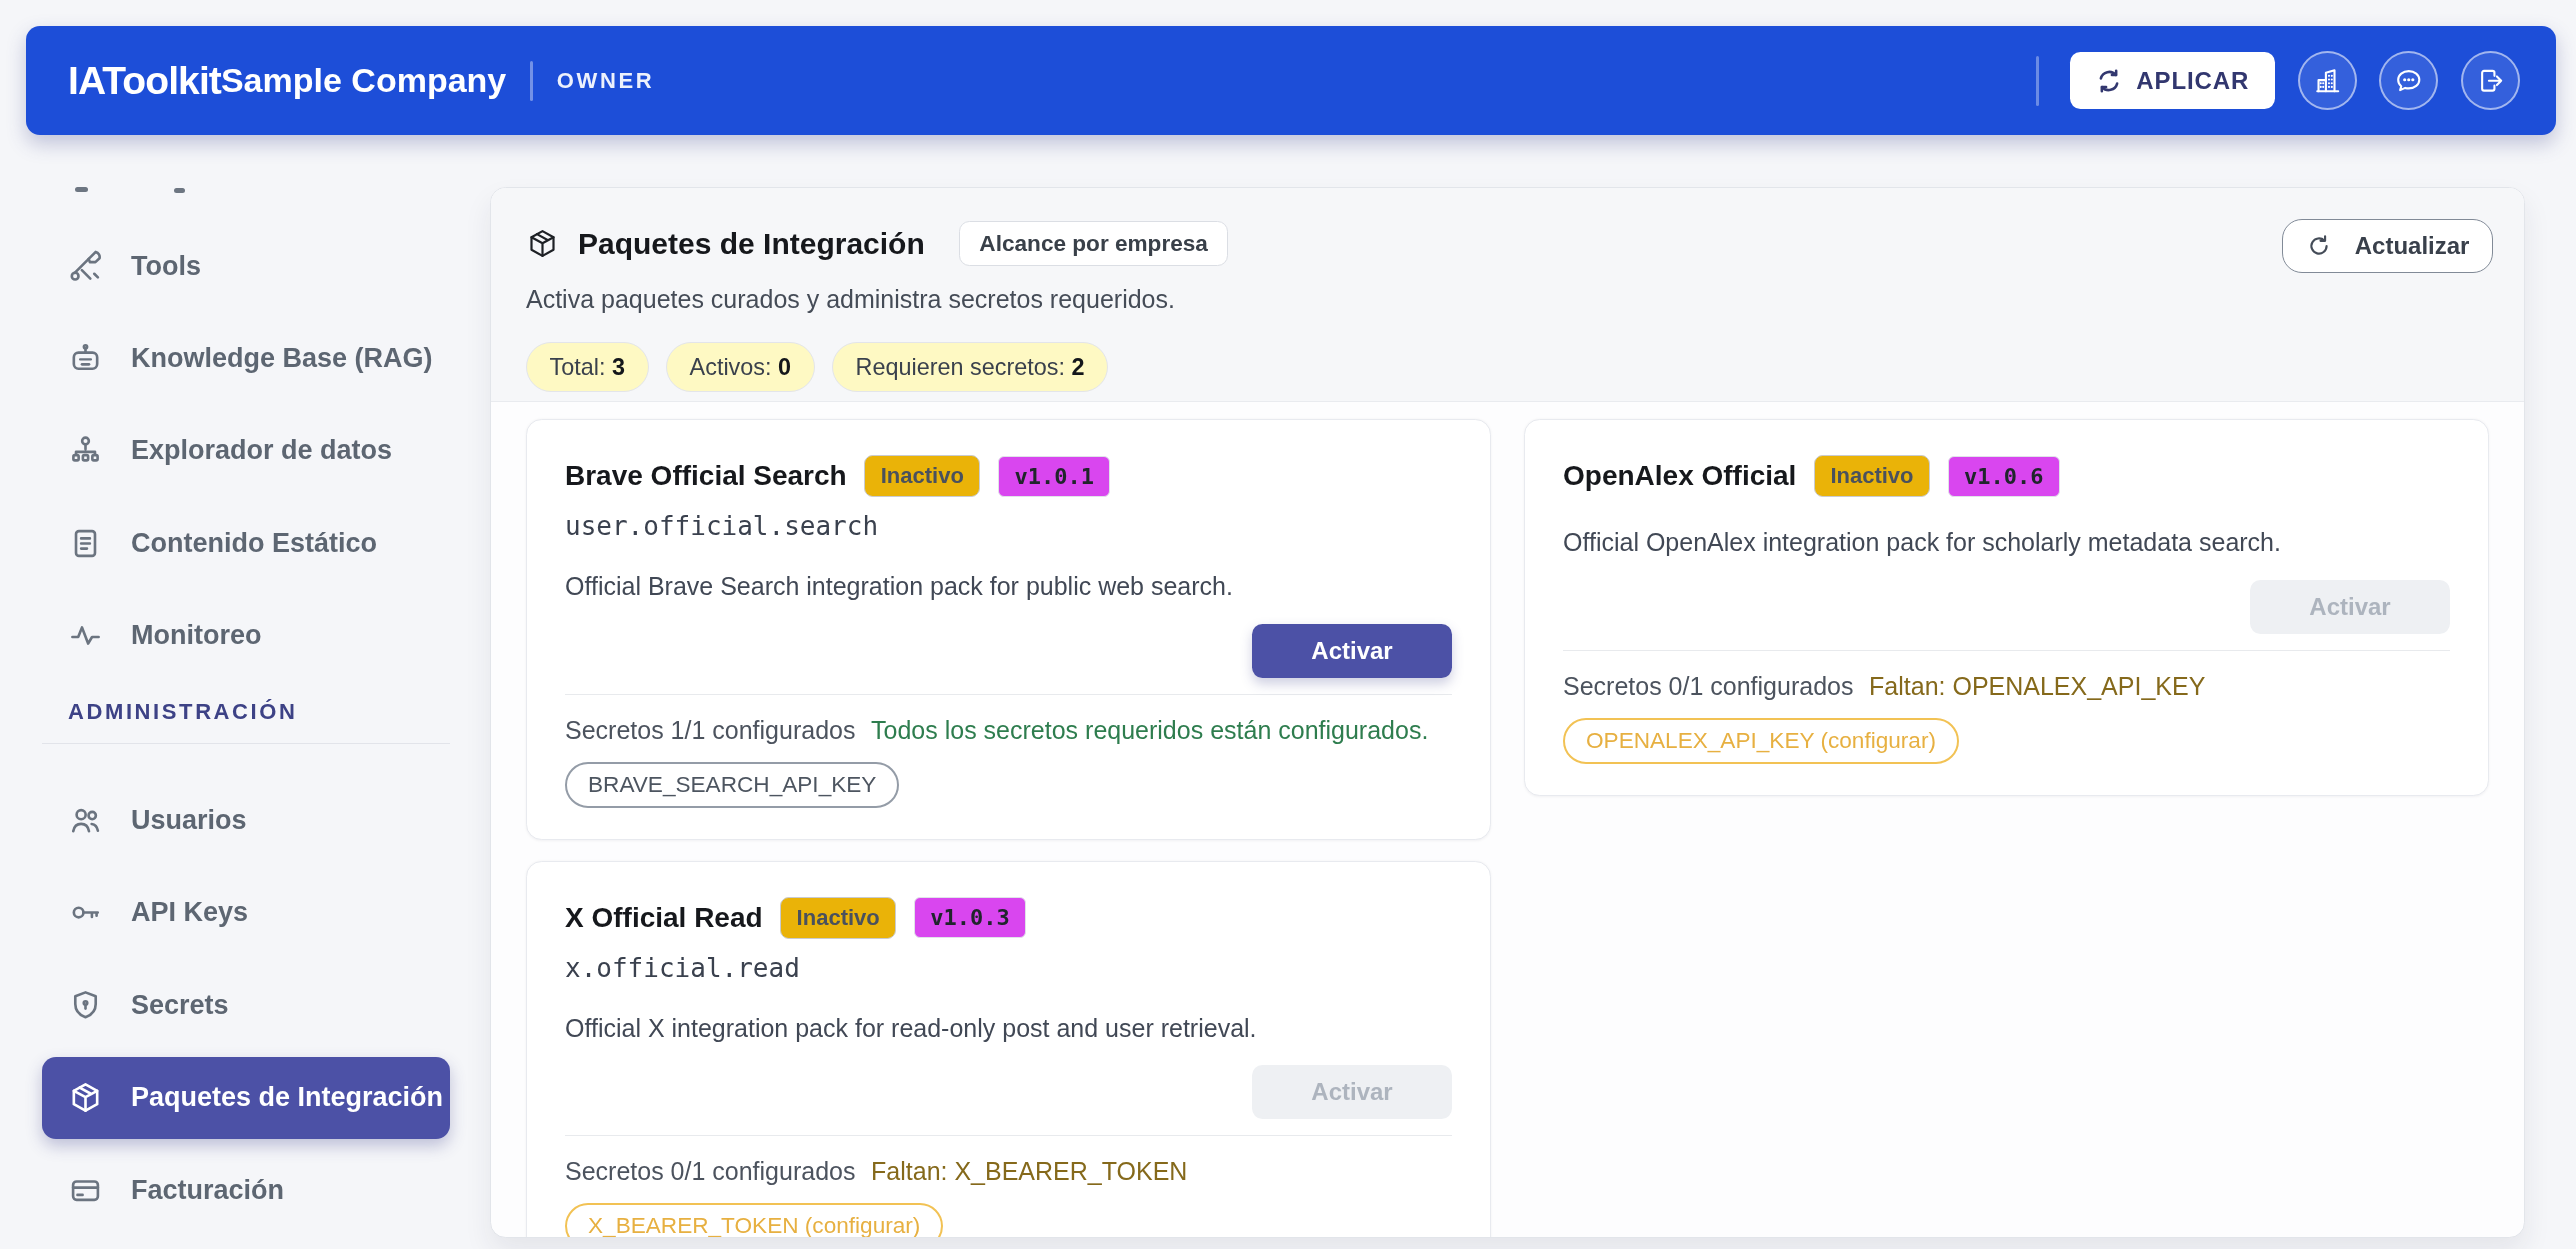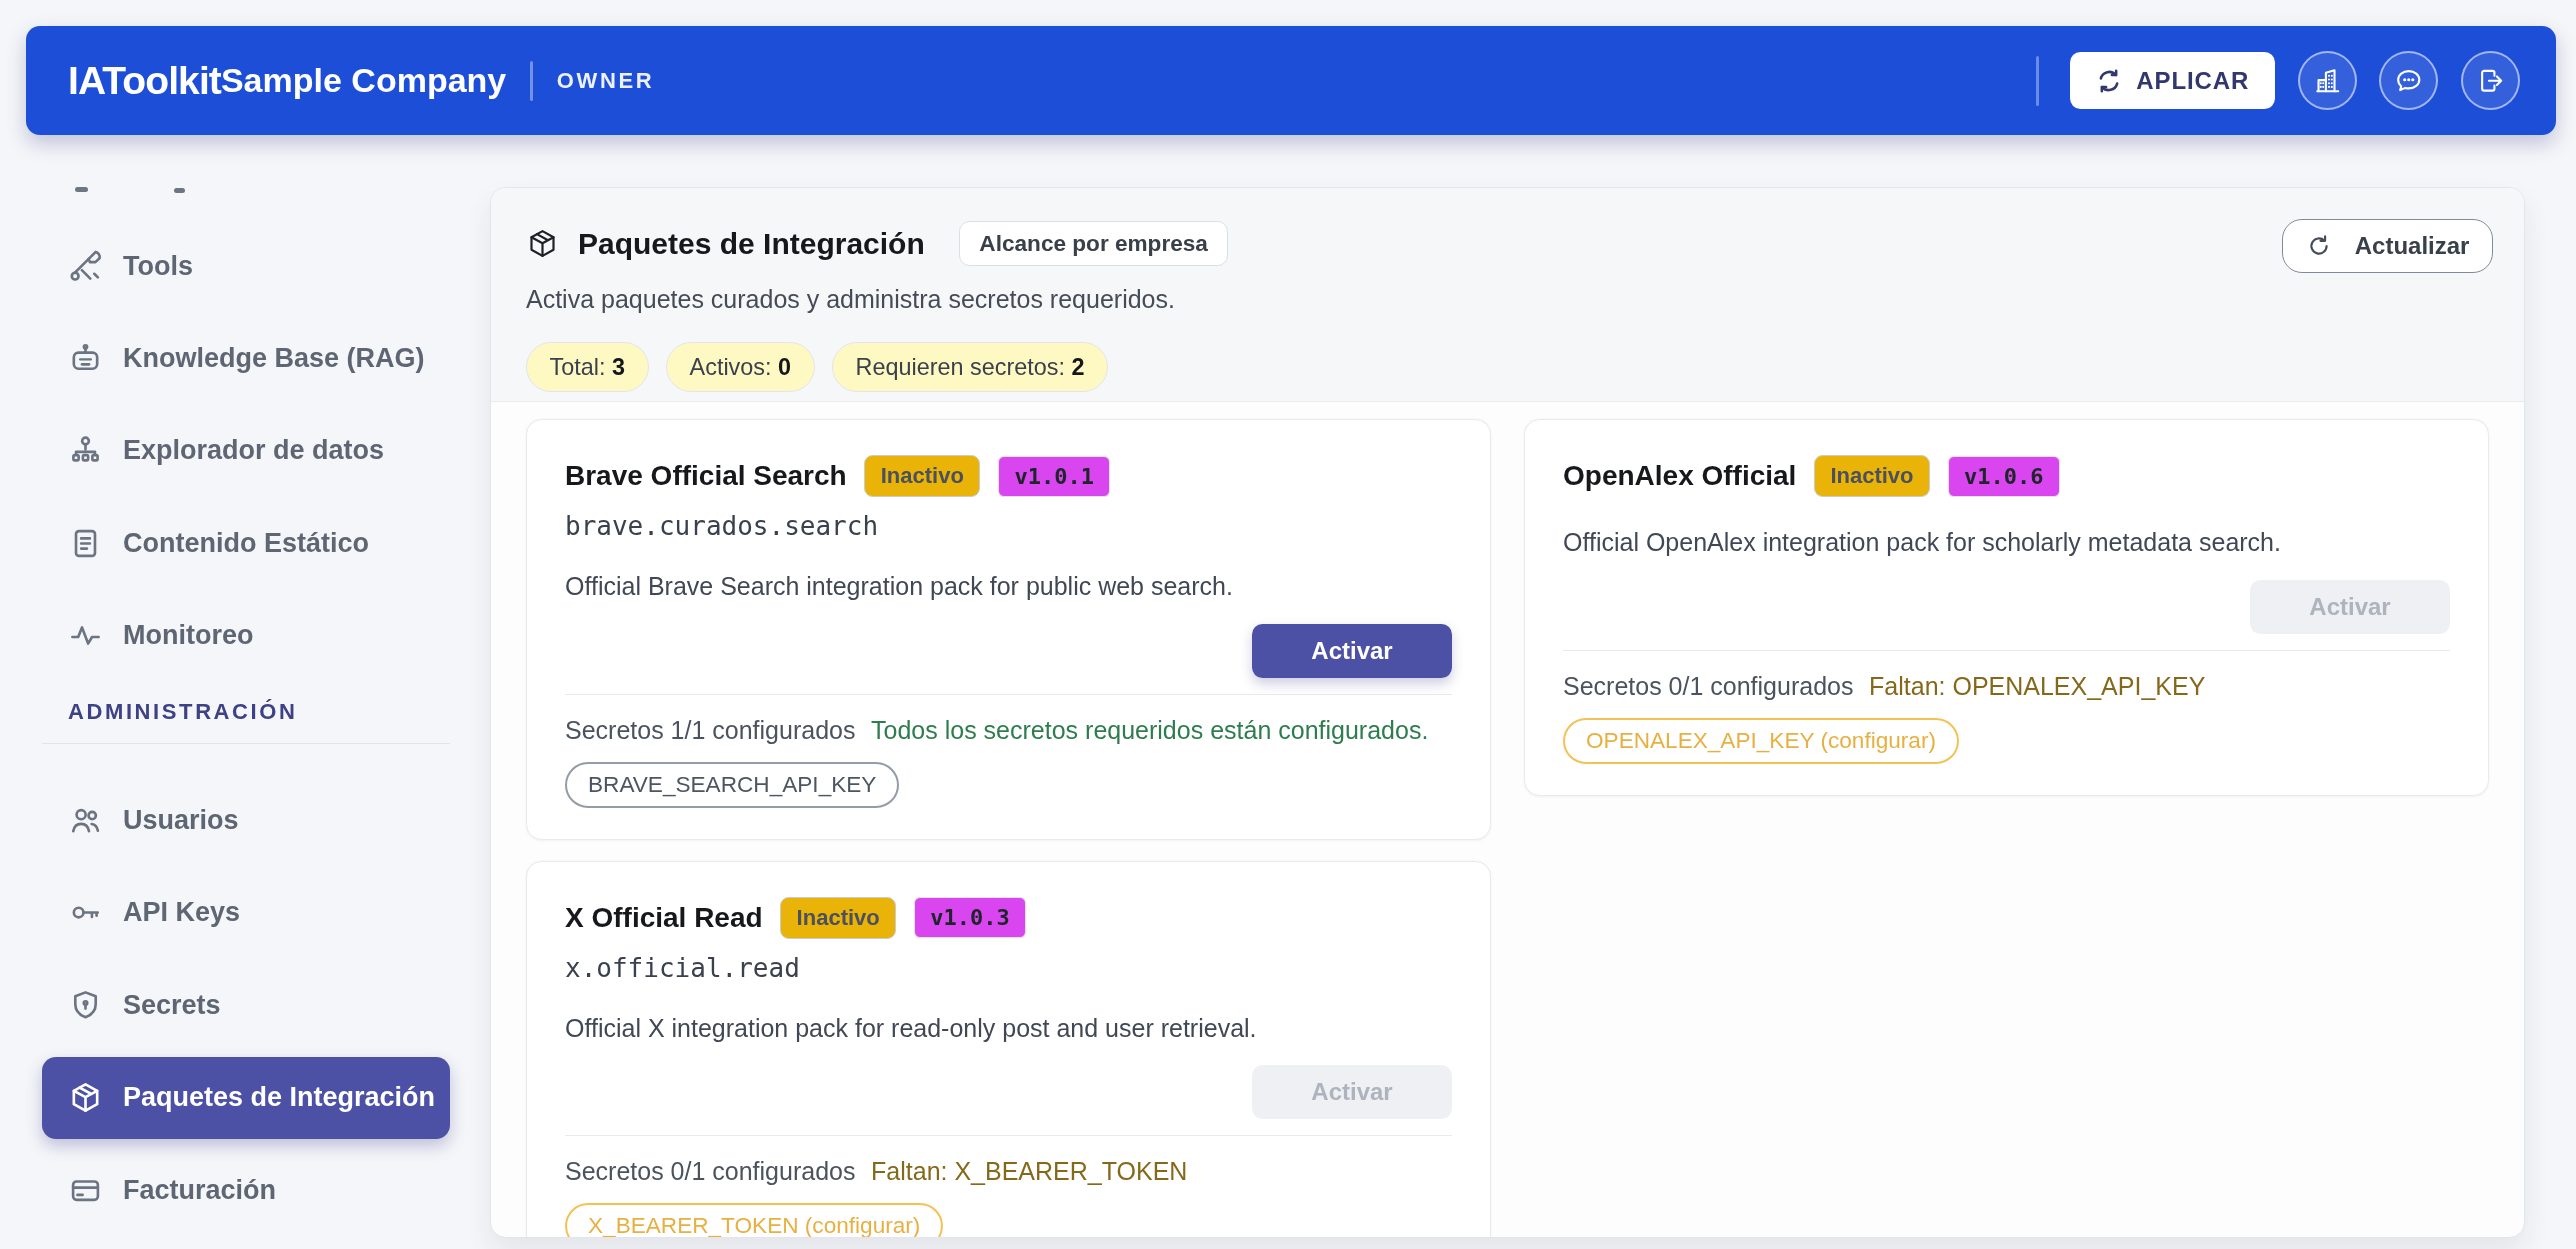--- a/index.html
+++ b/index.html
@@ -37,21 +37,21 @@
   }
 
   
   .sidebar { position:absolute; left:0; top:135px; width:490px; bottom:0; }
   .nav-remnant { position:absolute; background:#6d7682; border-radius:2.6px; }
   .nav-remnant.r1 { left:75px; top:52px; width:13px; height:5.2px; }
   .nav-remnant.r2 { left:174px; top:53px; width:11.3px; height:5.2px; }
   .side-nav { padding-top:90px; }
   .nav-item {
     margin:0 0 10.4px 42px; width:408px; height:82px; border-radius:14px;
-    display:flex; align-items:center; gap:20px; padding-left:26px; cursor:pointer;
+    display:flex; align-items:center; gap:28px; padding-left:26px; cursor:pointer;
     color:#5d6672; font-size:27px; font-weight:600;
   }
   .nav-item .nicon { width:35px; height:35px; color:#6b7480; flex:none; }
   .nav-item.active { background:#4c51a6; color:#fff; box-shadow:0 7px 15.6px rgba(62,67,140,.30); }
   .nav-item.active .nicon { color:#fff; }
   .section-label {
     margin:22.6px 0 0 68px; font-size:22px; font-weight:800; letter-spacing:2.6px; color:#3d4286;
   }
   .section-divider { margin:17.4px 0 0 42px; width:408px; border-top:1.7px solid #e2e4ea; }
   .side-nav.admin { padding-top:36px; }
@@ -337,21 +337,21 @@
   </div>
 
   <div class="cards">
 
     <section class="card">
       <div class="card-title-row">
         <span class="card-title">Brave Official Search</span>
         <span class="status-badge">Inactivo</span>
         <span class="version-badge">v1.0.1</span>
       </div>
-      <div class="card-id">brave.curados.search</div>
+      <div class="card-id">user.official.search</div>
       <div class="card-desc">Official Brave Search integration pack for public web search.</div>
       <div class="action-row">
         <button class="action-btn primary">Activar</button>
       </div>
       <hr class="card-divider">
       <div class="secrets-row">
         <span class="secrets-count">Secretos 1/1 configurados</span>
         <span class="secrets-status ok">Todos los secretos requeridos están configurados.</span>
       </div>
       <div class="pill-row">

